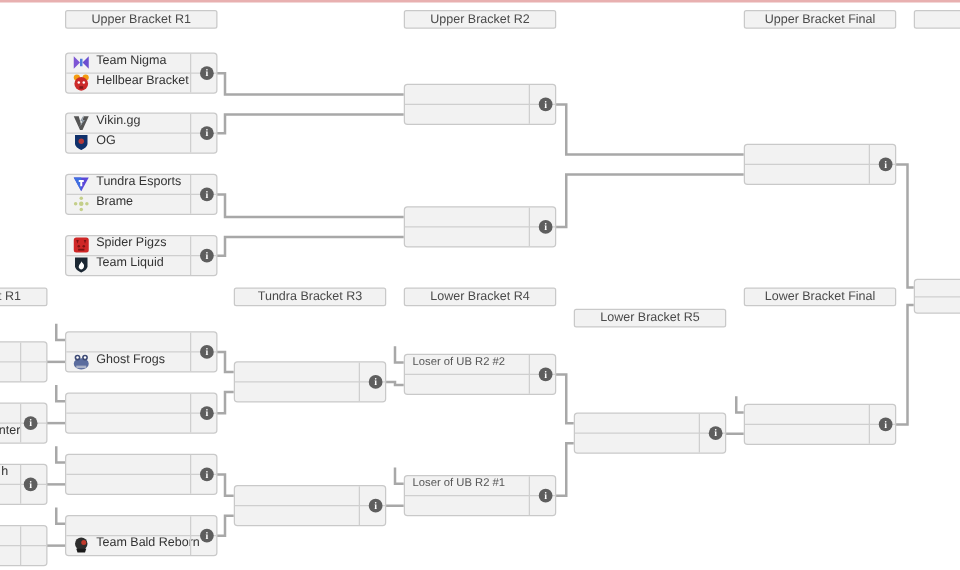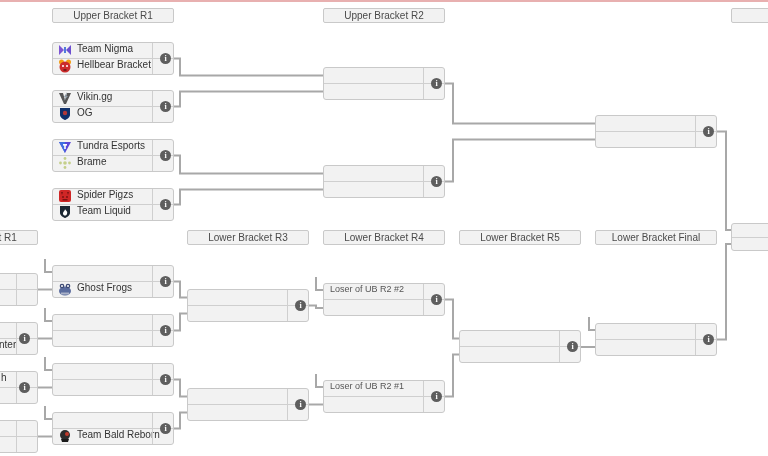--- a/index.html
+++ b/index.html
@@ -64,26 +64,27 @@
     <polyline points="45,308 45,321 52,321"></polyline>
     <polyline points="45,357 45,370 52,370"></polyline>
     <polyline points="45,406 45,419 52,419"></polyline>
     <polyline points="316,277 316,290 323,290"></polyline>
     <polyline points="316,374 316,387 323,387"></polyline>
     <polyline points="589,317 589,330 595,330"></polyline>
   </svg>
 
   <div class="hdr" style="left:52px;top:8px">Upper Bracket R1</div>
   <div class="hdr" style="left:323px;top:8px">Upper Bracket R2</div>
+  <div class="hdr" style="left:595px;top:8px">Upper Bracket Final</div>
   <div class="hdr" style="left:731px;top:8px"></div>
 
   <div class="hdr" style="left:-84px;top:230px">Lower Bracket R1</div>
-  <div class="hdr" style="left:187px;top:230px">Lower Bracket R3</div>
+  <div class="hdr" style="left:187px;top:230px">Tundra Bracket R3</div>
   <div class="hdr" style="left:323px;top:230px">Lower Bracket R4</div>
-  <div class="hdr" style="left:459px;top:230px">Lower Bracket R5</div>
+  <div class="hdr" style="left:459px;top:247px">Lower Bracket R5</div>
   <div class="hdr" style="left:595px;top:230px">Lower Bracket Final</div>
 
   <div class="match" style="left:52px;top:42px">
     <div class="slot top">
       <span class="logo">
         <svg width="14" height="14" viewBox="0 0 14 14">
             <path d="M1,2 L6,7 L1,12 Z" fill="#7d55d4"></path>
             <path d="M13,2 L8,7 L13,12 Z" fill="#6c4fd0"></path>
             <rect x="6" y="4" width="2" height="6" fill="#4f7bdc"></rect>
           </svg>

